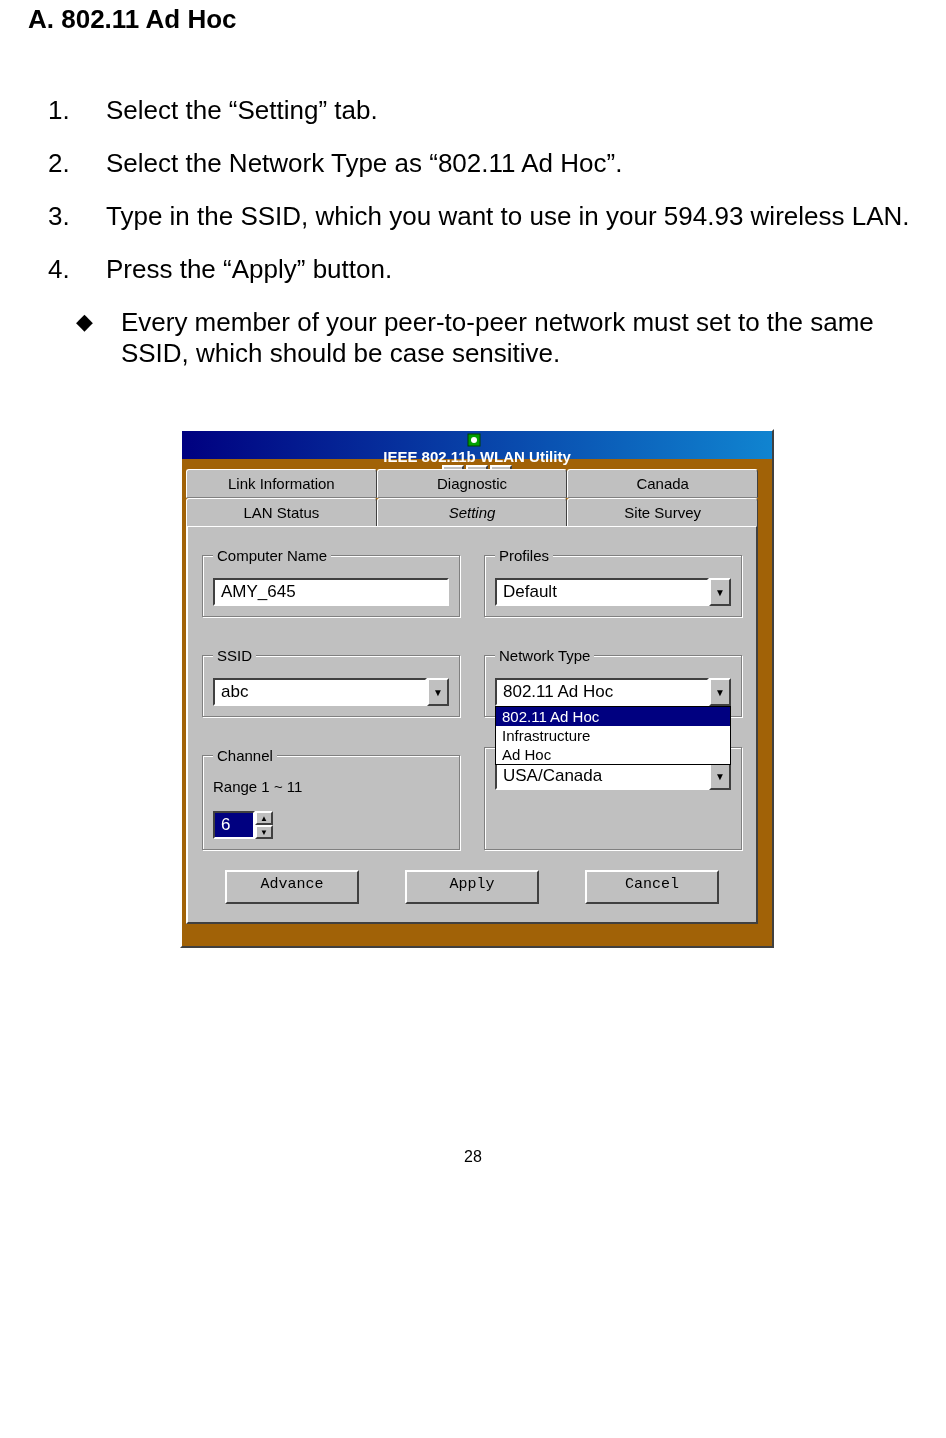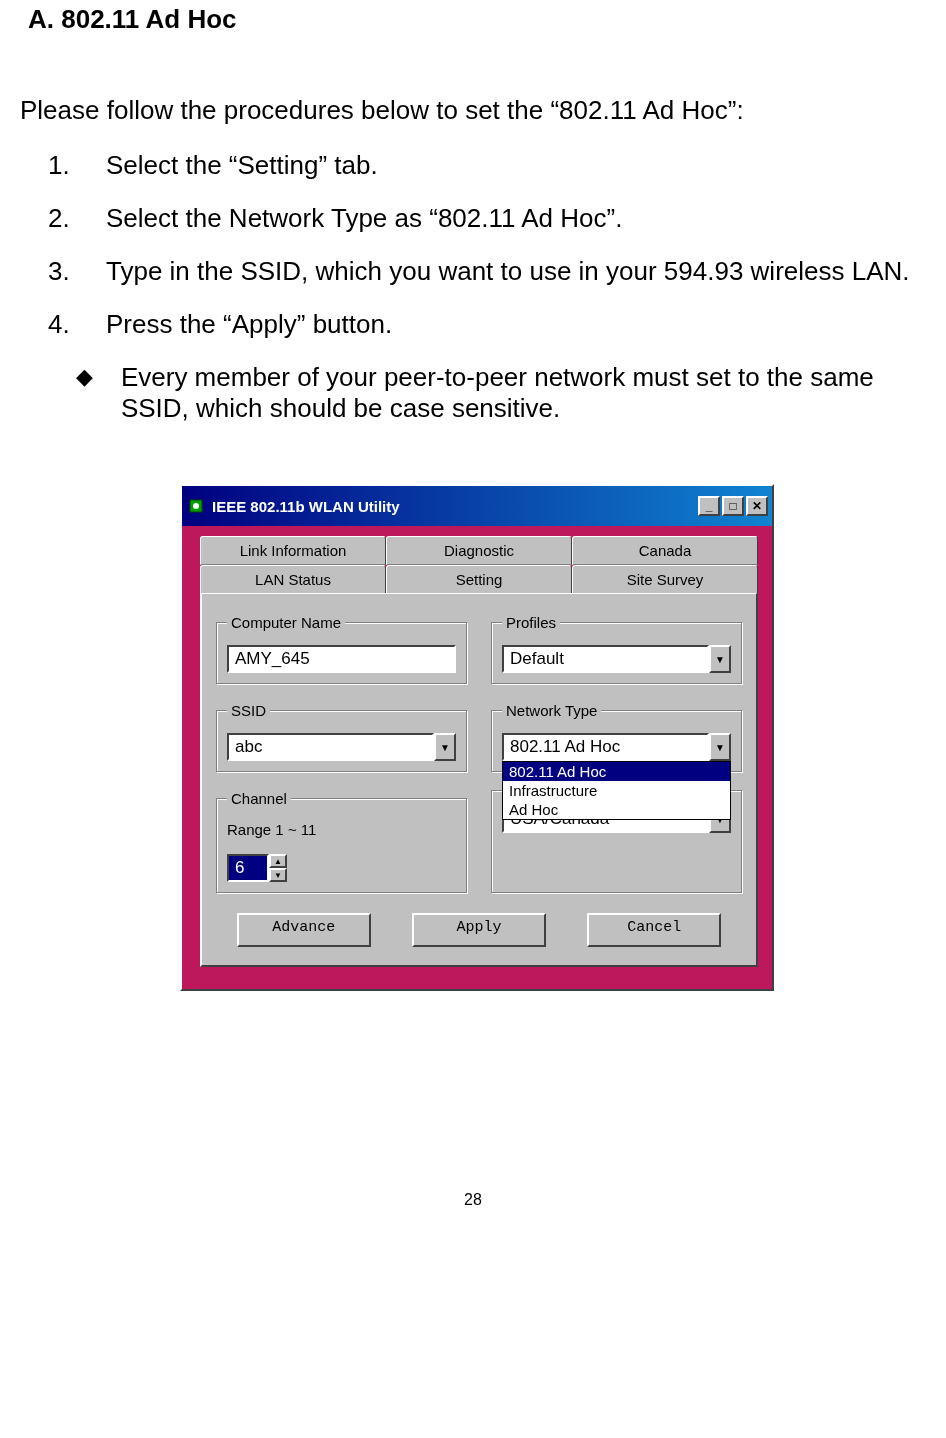--- a/index.html
+++ b/index.html
@@ -62,22 +62,23 @@
       border-right-color: #404040;
       border-bottom-color: #404040;
       font-family: "MS Sans Serif", Tahoma, sans-serif;
       font-size: 15px;
     }
     .titlebar {
       background: linear-gradient(to right, #000080, #1084d0);
       color: #fff;
       display: flex;
       align-items: center;
-      padding: 7px 4px;
+      padding: 1px 4px;
       height: 26px;
+      flex-direction: column;
     }
     .titlebar .title-icon {
       width: 20px;
       height: 20px;
       margin-right: 6px;
       display: inline-flex;
       align-items: center;
       justify-content: center;
     }
     .titlebar .title-text {
@@ -101,22 +102,22 @@
       align-items: center;
       justify-content: center;
       font-family: Arial;
       font-size: 12px;
       font-weight: bold;
       color: #000;
       padding: 0;
       box-sizing: border-box;
     }
     .win-body {
-      padding: 10px 14px 22px 18px;
-      background: #be185d;
+      padding: 10px 14px 22px 4px;
+      background: #a16207;
     }
     .tabs-row {
       display: flex;
     }
     .tab {
       flex: 1;
       text-align: center;
       padding: 5px 0;
       background: #c0c0c0;
       border: 1px solid #808080;
@@ -131,38 +132,39 @@
       border-top-color: #fff;
       border-left-color: #fff;
       border-right-color: #404040;
     }
     .tab.active {
       border-top-color: #fff;
       border-left-color: #fff;
       border-right-color: #404040;
       background: #c0c0c0;
       z-index: 2;
+      font-style: italic;
     }
     .tabs-row.first .tab {
       border-bottom: 1px solid #808080;
     }
     .tab-panel {
       border: 2px solid;
       border-top-color: #fff;
       border-left-color: #fff;
       border-right-color: #404040;
       border-bottom-color: #404040;
       padding: 20px 14px 18px 14px;
       margin-top: -1px;
       background: #c0c0c0;
     }
     .form-grid {
       display: grid;
       grid-template-columns: 1fr 1fr;
-      gap: 18px 24px;
+      gap: 30px 24px;
     }
     fieldset.group {
       border: 1px solid #808080;
       box-shadow: inset 1px 1px 0 #fff, 1px 1px 0 #fff;
       padding: 14px 10px 10px 10px;
       margin: 0;
       position: relative;
     }
     fieldset.group legend {
       font-size: 15px;
@@ -291,21 +293,20 @@
       margin-top: 200px;
       padding-bottom: 20px;
     }
   </style>
 </head>
 <body>
 
 <div class="page">
   <h2 class="section-heading">A. 802.11 Ad Hoc</h2>
 
-  <p class="intro">Please follow the procedures below to set the “802.11 Ad Hoc”:</p>
 
   <ol class="numbered-list">
     <li>
       <span class="num">1.</span>
       <span>Select the “Setting” tab.</span>
     </li>
     <li>
       <span class="num">2.</span>
       <span>Select the Network Type as “802.11 Ad Hoc”.</span>
     </li>

